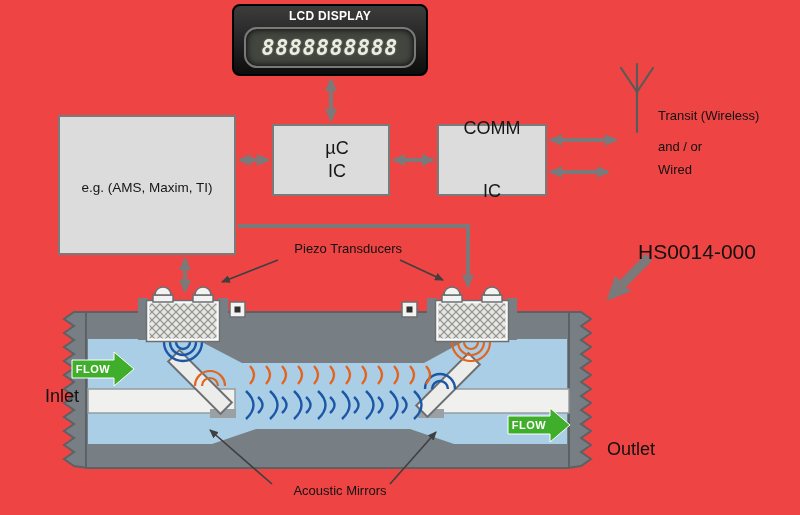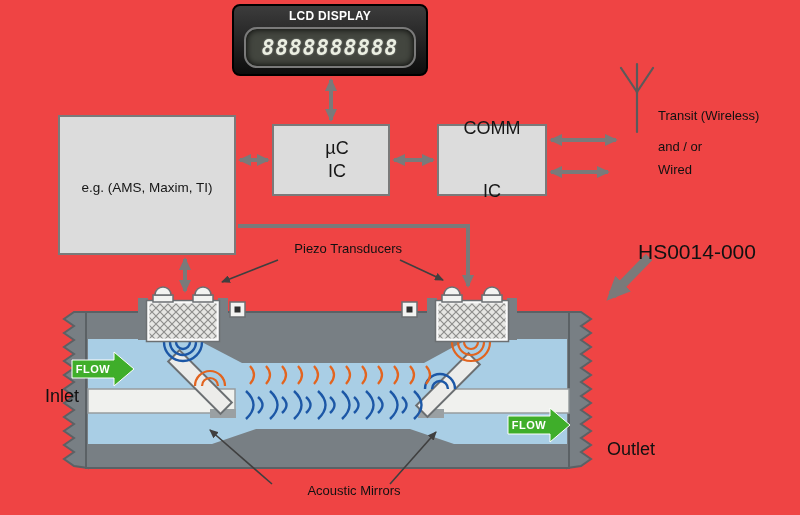--- a/index.html
+++ b/index.html
@@ -215,17 +215,17 @@
     <div class="bl">IC</div>
   </div>
 
   <div class="lbl s13" style="left:658px;top:108px;">Transit (Wireless)</div>
   <div class="lbl s13" style="left:658px;top:139px;">and / or</div>
   <div class="lbl s13" style="left:658px;top:162px;">Wired</div>
   <div class="lbl s13" style="left:278px;top:241px;width:124px;text-align:right;">Piezo Transducers</div>
   <div class="lbl s21" style="left:638px;top:240px;">HS0014-000</div>
   <div class="lbl s18" style="left:12px;top:386px;margin-left:33px;">Inlet</div>
   <div class="lbl s18" style="left:607px;top:392px;margin-top:47px;">Outlet</div>
-  <div class="lbl s13" style="left:292px;top:483px;width:124px;text-align:center;">Acoustic Mirrors</div>
+  <div class="lbl s13" style="left:278px;top:483px;width:124px;text-align:center;">Acoustic Mirrors</div>
   <div class="flow-txt" style="left:72px;top:363px;">FLOW</div>
   <div class="flow-txt" style="left:508px;top:419px;">FLOW</div>
 
 </div>
 
 </body></html>

